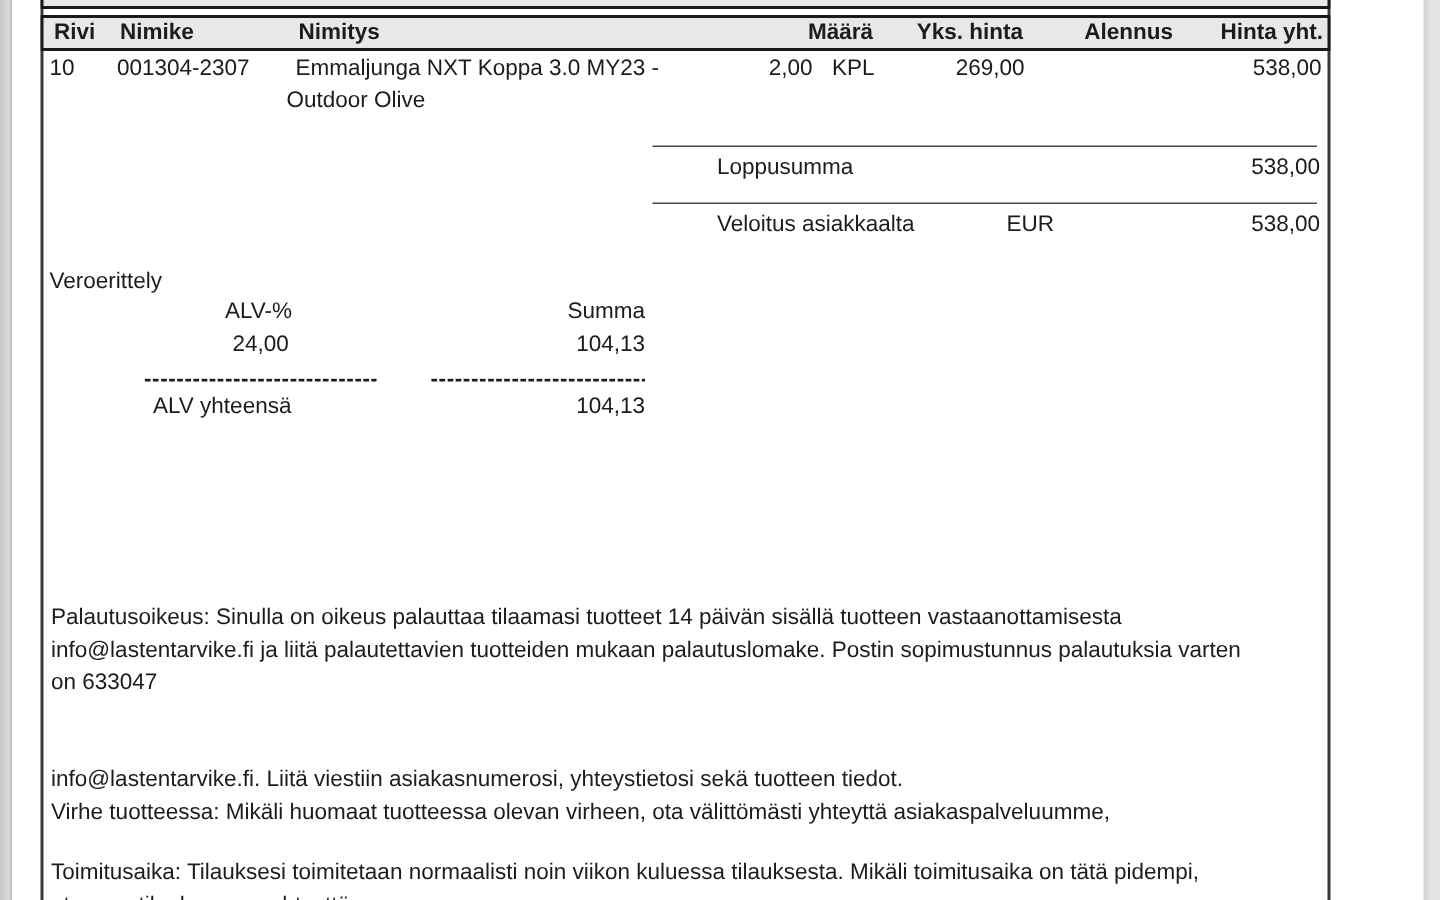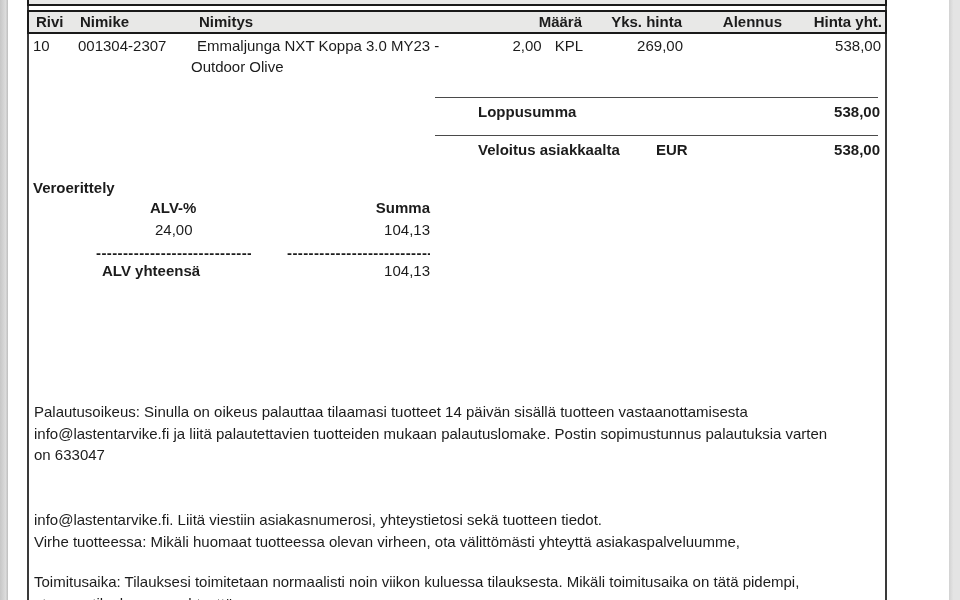--- a/index.html
+++ b/index.html
@@ -23,21 +23,21 @@
     box-sizing:border-box;background:var(--headerFill,#e8e8e7);
     border:2px solid var(--border,#1a1a1a);
   }
   .header-box{
     position:absolute;left:27px;top:10px;width:860px;height:24px;
     box-sizing:border-box;background:var(--headerFill,#e8e8e7);
     border:2px solid var(--border,#1a1a1a);
   }
   .hcell{position:absolute;top:1px;font-weight:bold;white-space:nowrap;}
   .abs{position:absolute;white-space:nowrap;}
-  .b{font-weight:bold;}
+  .b{font-weight:normal;}
   .rule{position:absolute;height:0;border-top:1.5px solid #4a4a4a;}
   .dash{position:absolute;font-weight:bold;overflow:hidden;letter-spacing:0.4px;white-space:nowrap;}
   .qty{position:absolute;display:flex;gap:13px;white-space:nowrap;justify-content:center;}
   .para{position:absolute;left:34px;width:850px;line-height:21.5px;}
 </style>
 </head>
 <body>
 
 <div class="screen" style="--text: #1c1c1c; --border: #1a1a1a; --frame: #3a3a3a; --headerFill: #e8e8e7;">
 
@@ -72,21 +72,21 @@
     <span class="abs" style="right:79px;top:37px">538,00</span>
   </div>
 
   <div>
     <div class="rule" style="left:435px;top:97px;width:443px"></div>
     <span class="abs b" style="left:478px;top:103px">Loppusumma</span>
     <span class="abs b" style="right:80px;top:103px">538,00</span>
 
     <div class="rule" style="left:435px;top:135px;width:443px"></div>
     <span class="abs b" style="left:478px;top:141px">Veloitus asiakkaalta</span>
-    <span class="abs b" style="left:656px;top:141px">EUR</span>
+    <span class="abs b" style="left:671px;top:141px">EUR</span>
     <span class="abs b" style="right:80px;top:141px">538,00</span>
   </div>
 
   <div>
     <span class="abs b" style="left:33px;top:179px">Veroerittely</span>
     <span class="abs b" style="left:150px;top:199px">ALV-%</span>
     <span class="abs b" style="right:530px;top:199px">Summa</span>
     <span class="abs" style="left:155px;top:221px">24,00</span>
     <span class="abs" style="right:530px;top:221px">104,13</span>
     <span class="dash" style="left:96px;top:244px;width:155px">------------------------------</span>

